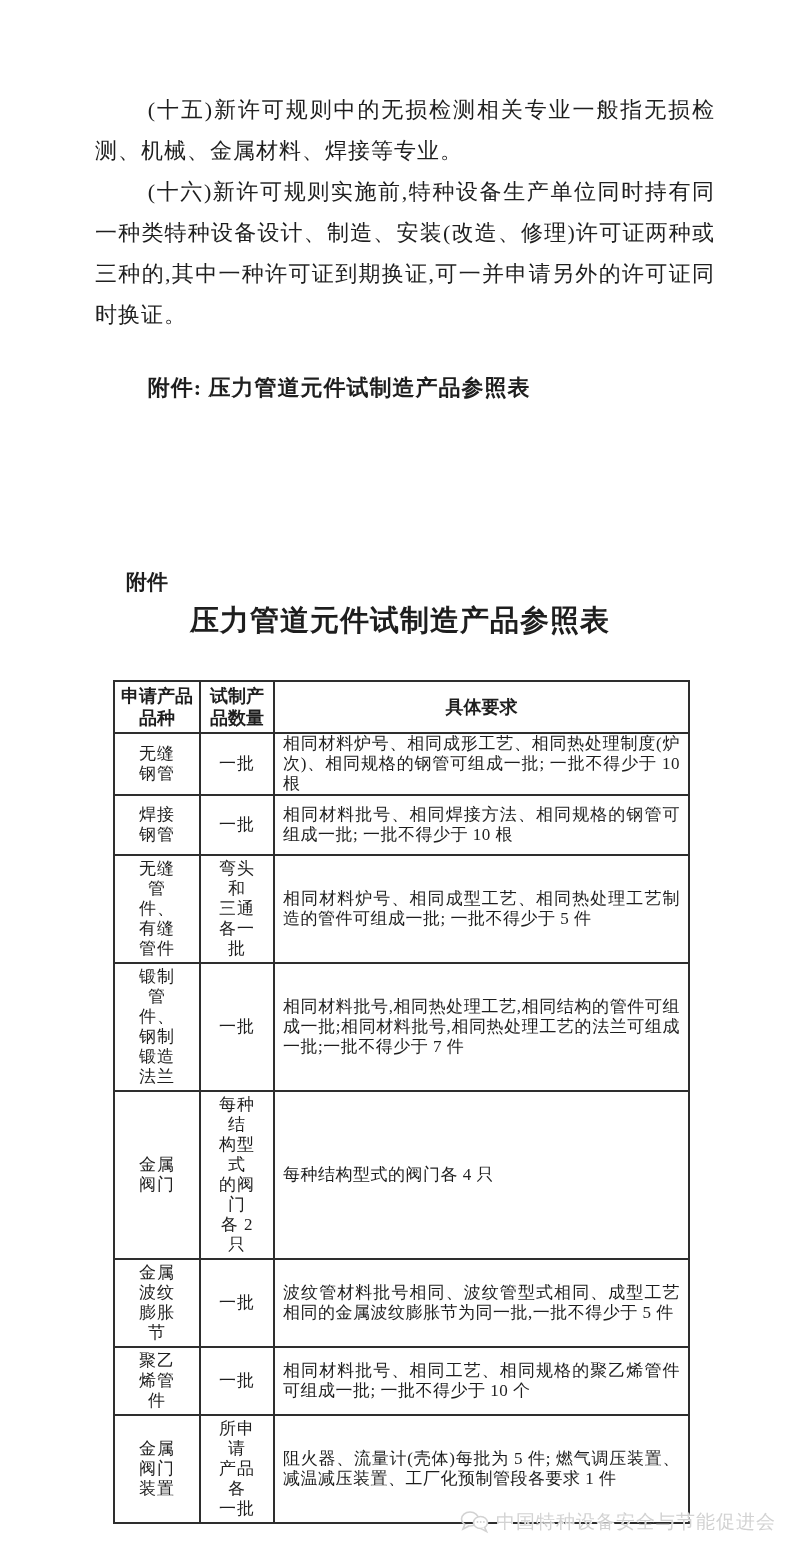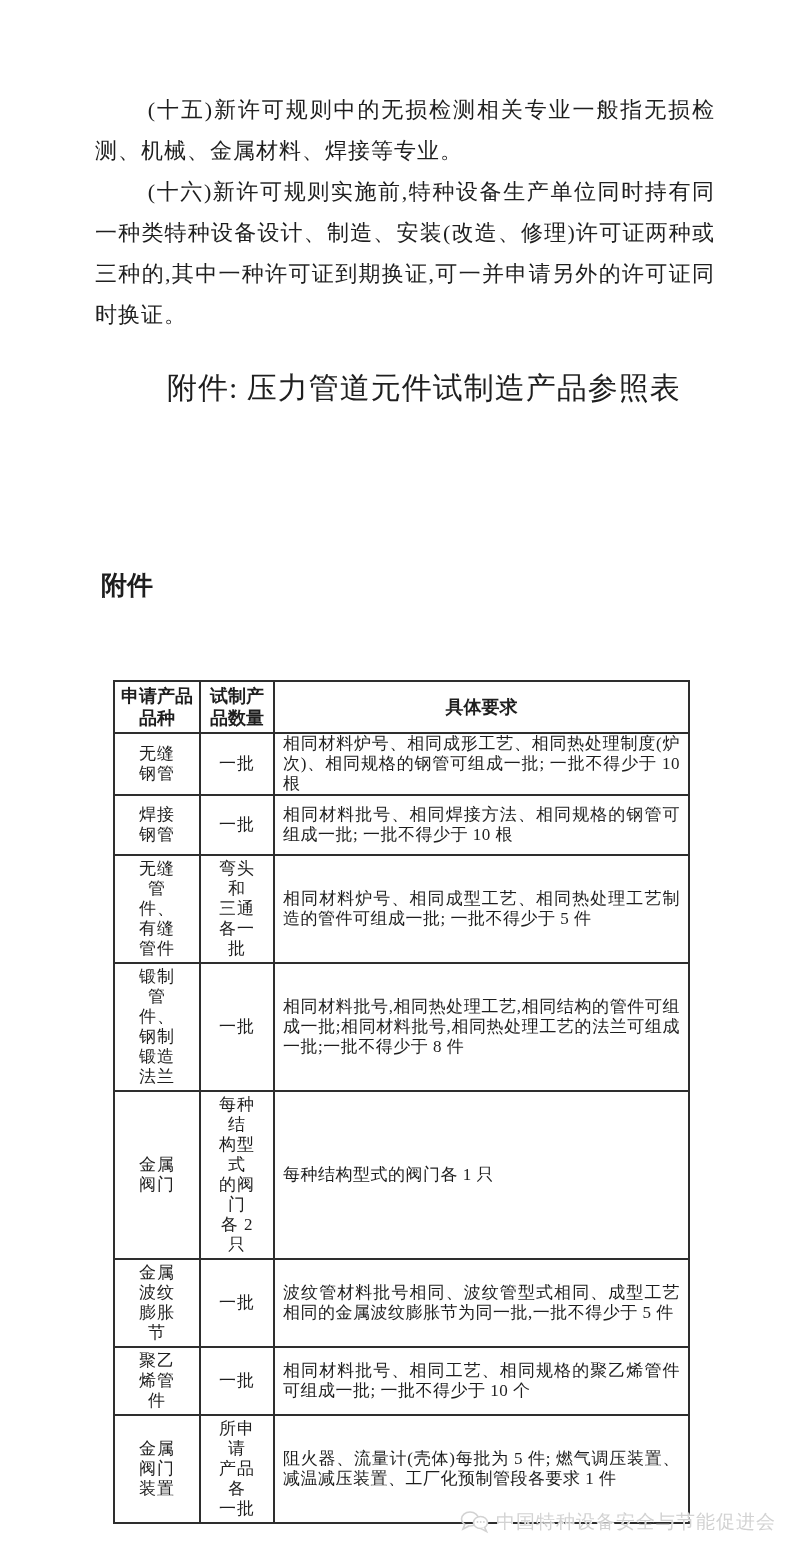--- a/index.html
+++ b/index.html
@@ -28,33 +28,34 @@
     text-align: justify;
     text-indent: 2.4em;
     letter-spacing: 1px;
   }
 
   .attachment-ref {
     position: absolute;
     top: 356px;
     left: 95px;
     width: 620px;
-    font-size: 30px;
+    font-size: 22px;
     line-height: 30px;
     text-indent: 2.4em;
     letter-spacing: 1px;
+    font-weight: bold;
   }
 
   .appendix-label {
     position: absolute;
     top: 551px;
-    left: 101px;
+    left: 126px;
     font-family: "Liberation Sans", "DejaVu Sans", sans-serif;
     font-weight: 700;
-    font-size: 26px;
+    font-size: 21px;
   }
 
   .table-title {
     position: absolute;
     top: 584px;
     left: 0;
     width: 800px;
     text-align: center;
     font-family: "Liberation Serif", "DejaVu Serif", serif;
     font-weight: 700;
@@ -125,20 +126,21 @@
 
   <div class="body-text">
     <p>(十五)新许可规则中的无损检测相关专业一般指无损检测、机械、金属材料、焊接等专业。</p>
     <p>(十六)新许可规则实施前,特种设备生产单位同时持有同一种类特种设备设计、制造、安装(改造、修理)许可证两种或三种的,其中一种许可证到期换证,可一并申请另外的许可证同时换证。</p>
   </div>
 
   <p class="attachment-ref">附件: 压力管道元件试制造产品参照表</p>
 
   <div class="appendix-label">附件</div>
 
+  <h1 class="table-title">压力管道元件试制造产品参照表</h1>
 
   <table class="ref-table">
     <colgroup>
       <col style="width:86px">
       <col style="width:74px">
       <col style="width:415px">
     </colgroup>
     <thead>
       <tr>
         <th>申请产品
@@ -166,29 +168,29 @@
         <td class="c-qty">弯头和
 三通
 各一批</td>
         <td class="c-req">相同材料炉号、相同成型工艺、相同热处理工艺制造的管件可组成一批; 一批不得少于 5 件</td>
       </tr>
       <tr>
         <td class="c-product">锻制管
 件、钢制
 锻造法兰</td>
         <td class="c-qty">一批</td>
-        <td class="c-req">相同材料批号,相同热处理工艺,相同结构的管件可组成一批;相同材料批号,相同热处理工艺的法兰可组成一批;一批不得少于 8 件</td>
+        <td class="c-req">相同材料批号,相同热处理工艺,相同结构的管件可组成一批;相同材料批号,相同热处理工艺的法兰可组成一批;一批不得少于 7 件</td>
       </tr>
       <tr>
         <td class="c-product">金属阀门</td>
         <td class="c-qty">每种结
 构型式
 的阀门
 各 2 只</td>
-        <td class="c-req">每种结构型式的阀门各 1 只</td>
+        <td class="c-req">每种结构型式的阀门各 4 只</td>
       </tr>
       <tr>
         <td class="c-product">金属波纹
 膨胀节</td>
         <td class="c-qty">一批</td>
         <td class="c-req">波纹管材料批号相同、波纹管型式相同、成型工艺相同的金属波纹膨胀节为同一批,一批不得少于 5 件</td>
       </tr>
       <tr>
         <td class="c-product">聚乙烯管
 件</td>

